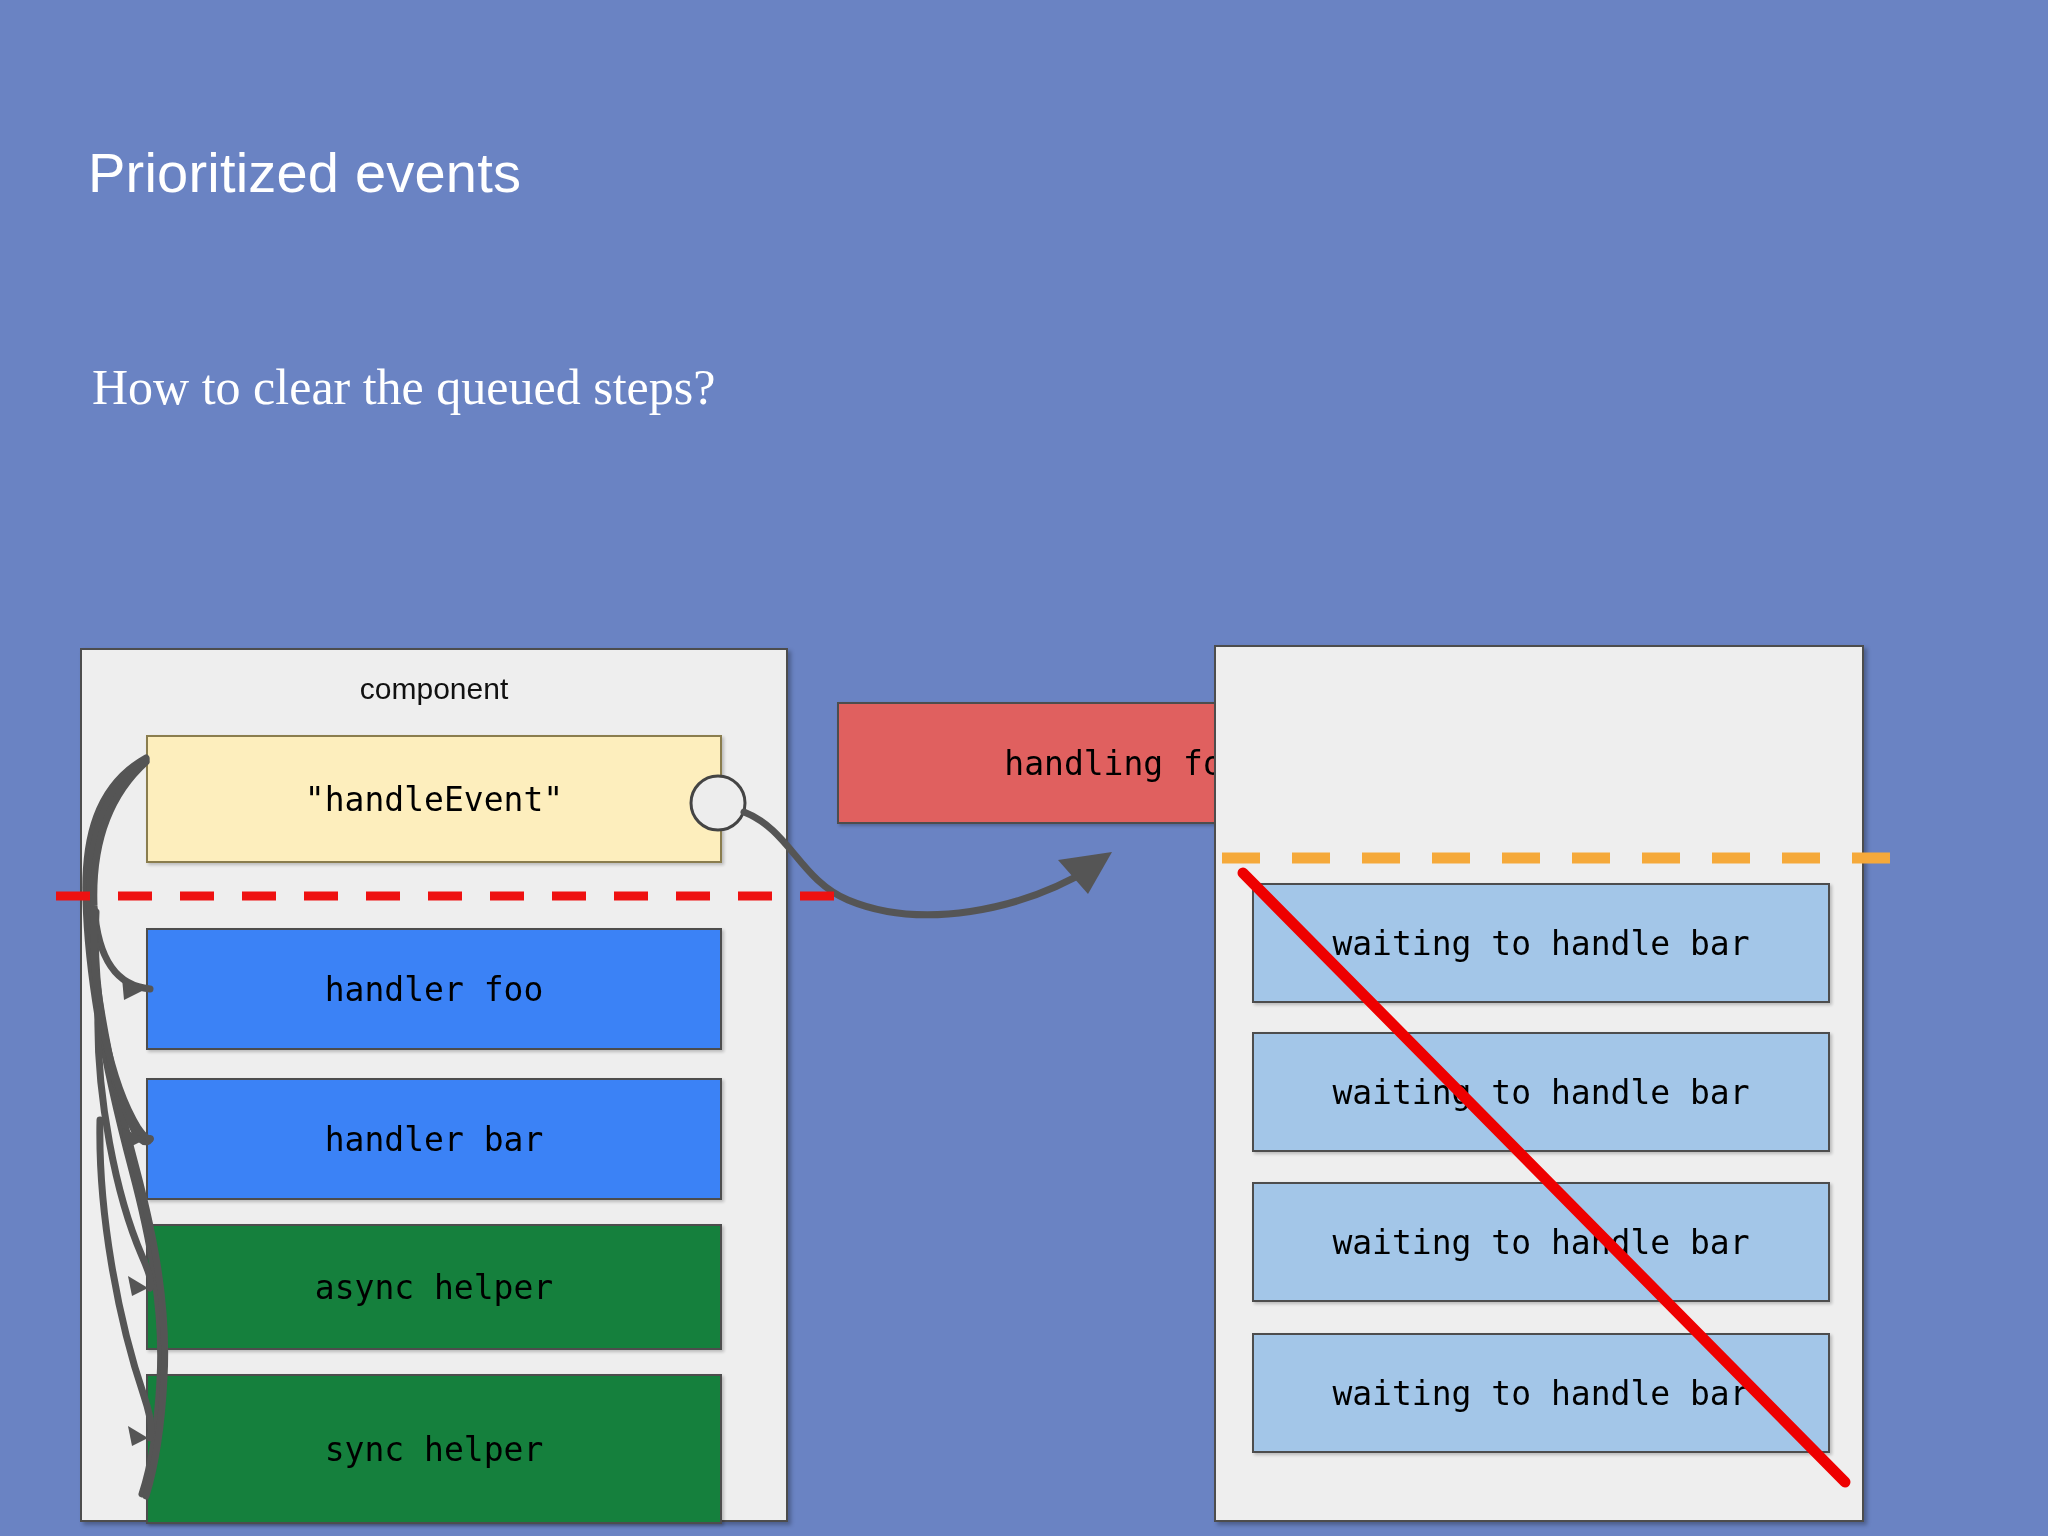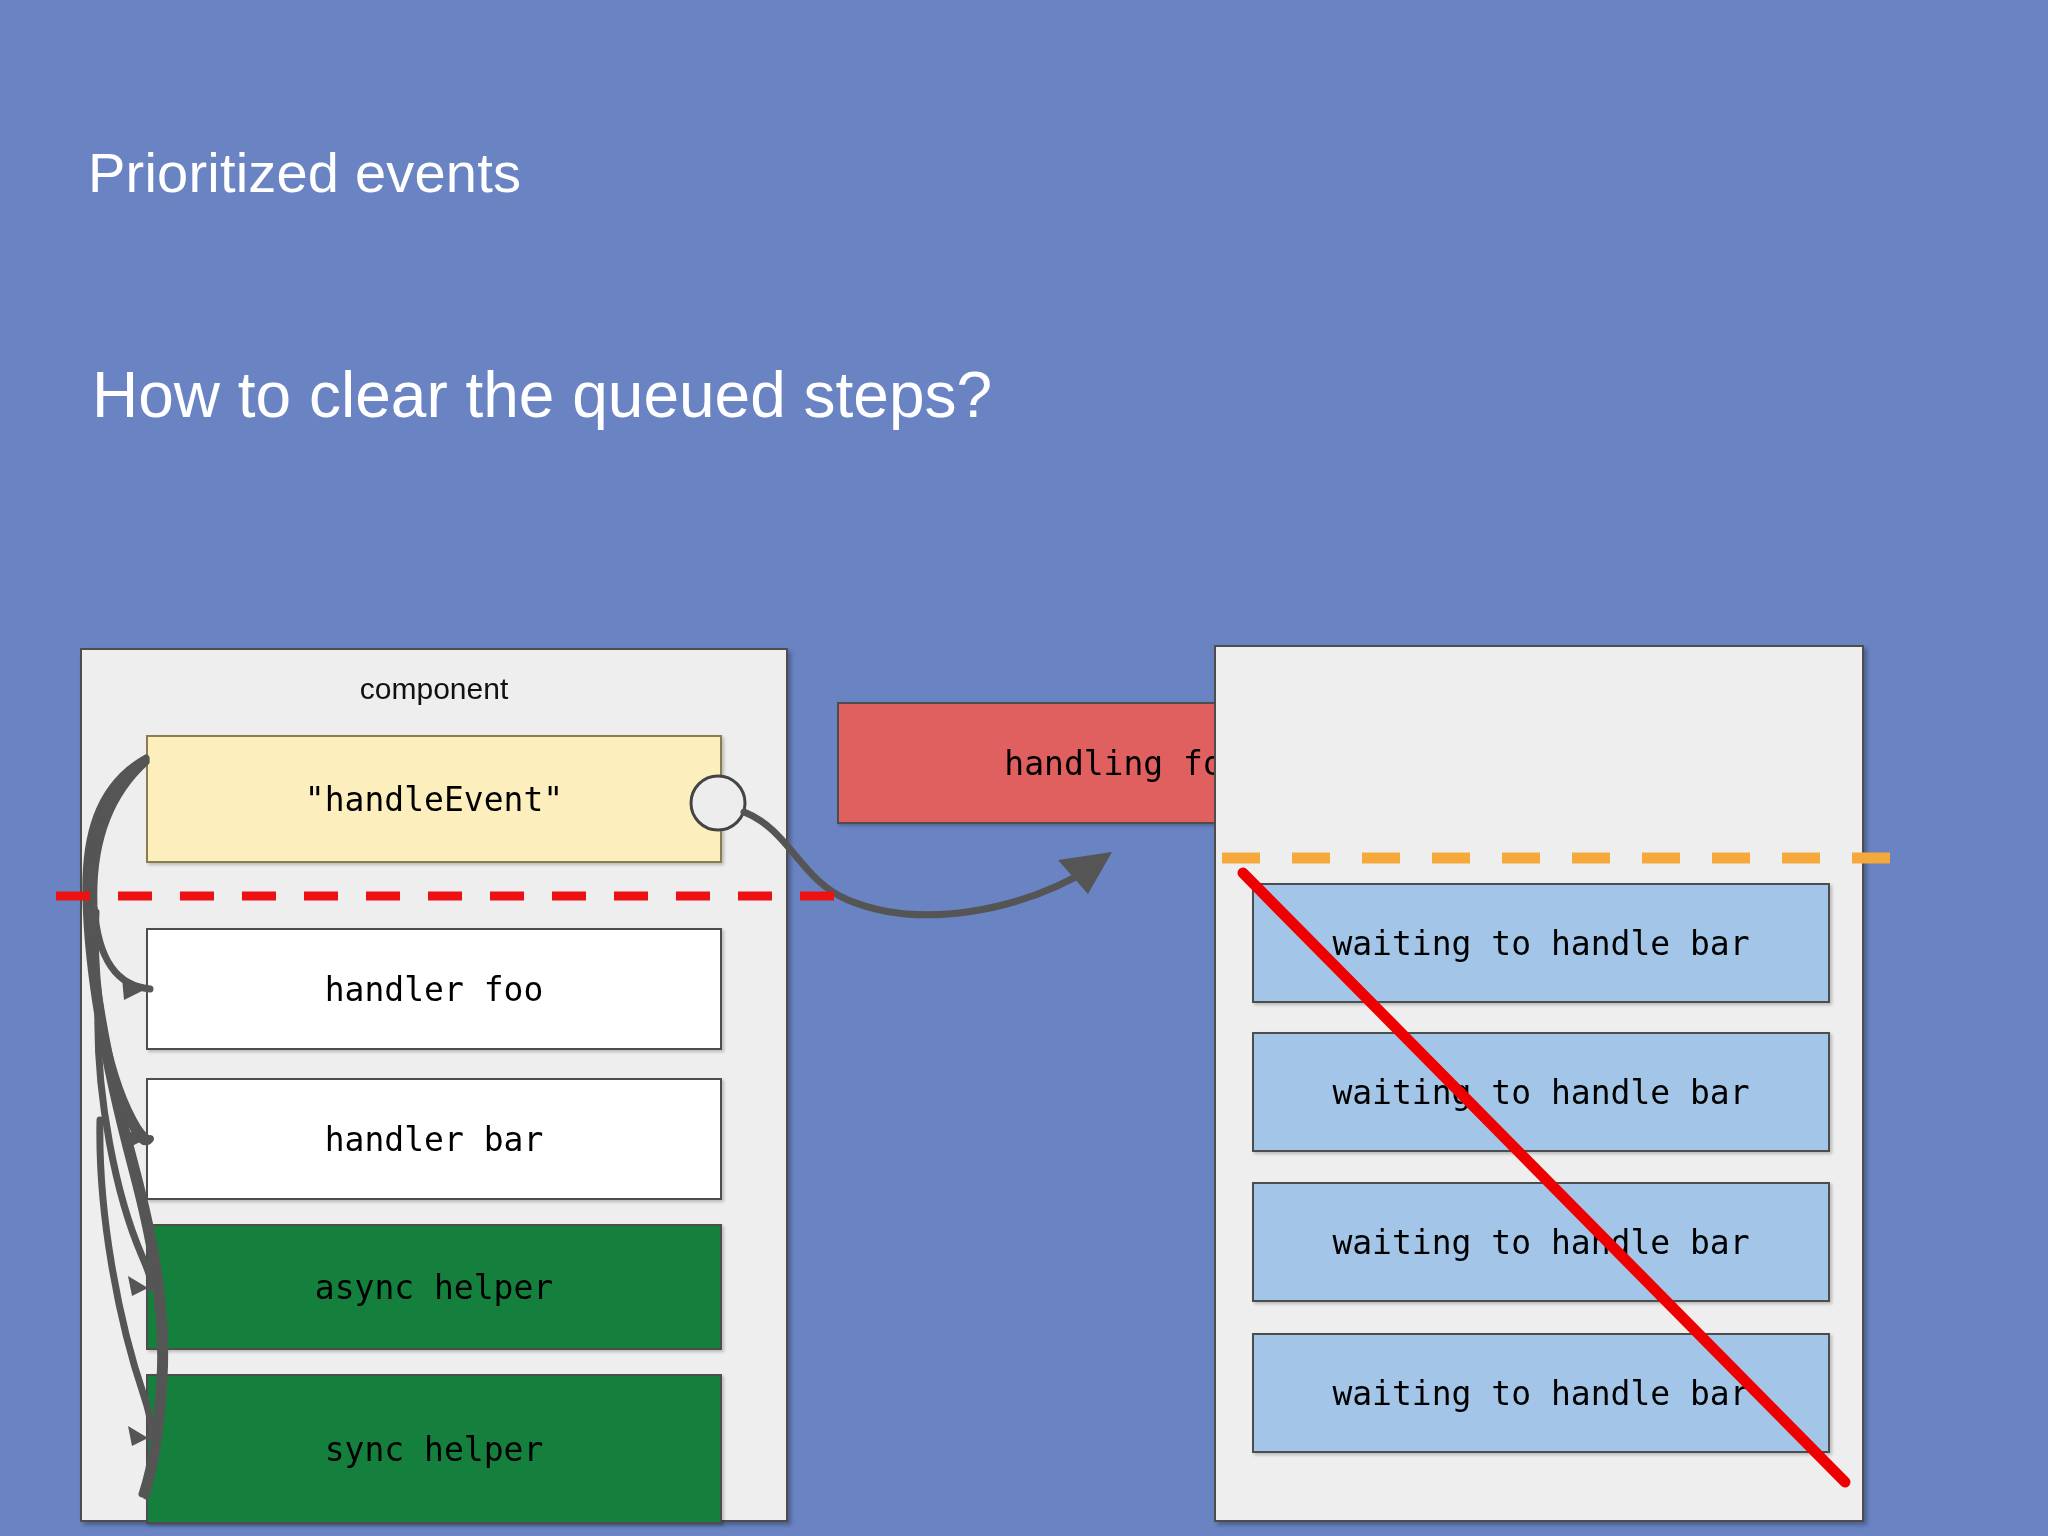--- a/index.html
+++ b/index.html
@@ -27,23 +27,24 @@
     top: 140px;
     font-size: 56px;
     color: #ffffff;
     letter-spacing: 0.2px;
     white-space: nowrap;
   }
   .subtitle {
     position: absolute;
     left: 92px;
     top: 358px;
-    font-size: 64px;
+    font-size: 50px;
     color: #ffffff;
     white-space: nowrap;
+    font-family: Liberation Serif, serif;
   }
 
   
   .panel {
     position: absolute;
     background: #eeeeee;
     border: 2px solid #4d4d4d;
     box-shadow: 3px 3px 4px rgba(0,0,0,0.28);
     box-sizing: border-box;
   }
@@ -77,21 +78,21 @@
     border: 2px solid #4d4d4d;
     display: flex;
     align-items: center;
     justify-content: center;
     font-family: "DejaVu Sans Mono", "Liberation Mono", monospace;
     font-size: 33px;
     color: #000000;
     box-shadow: 2px 2px 3px rgba(0,0,0,0.22);
   }
   .box.yellow { background: #fdeebd; border-color: #8a7d4e; }
-  .box.blue   { background: #ffffff; }
+  .box.blue   { background: #3b82f6; }
   .box.teal   { background: #15803d; }
   .box.queued { background: #a3c6e8; }
   .box.red    { background: #e0605f; border-color: #4d4d4d; }
 
   
   .lbox { left: 146px; width: 576px; }
   #b-handle-event { top: 735px;  height: 128px; }
   #b-handler-foo  { top: 928px;  height: 122px; }
   #b-handler-bar  { top = 0; }
   #b-handler-bar  { top: 1078px; height: 122px; }

